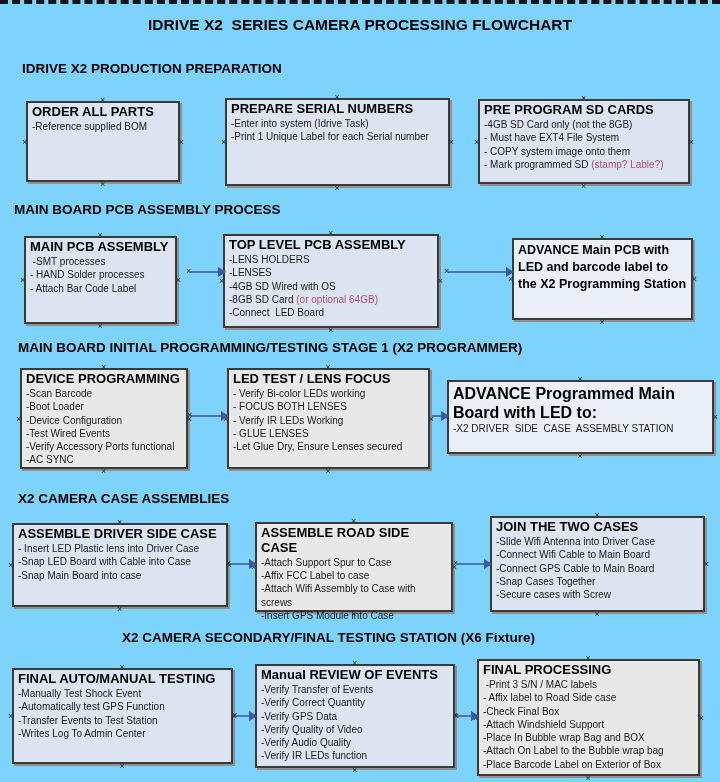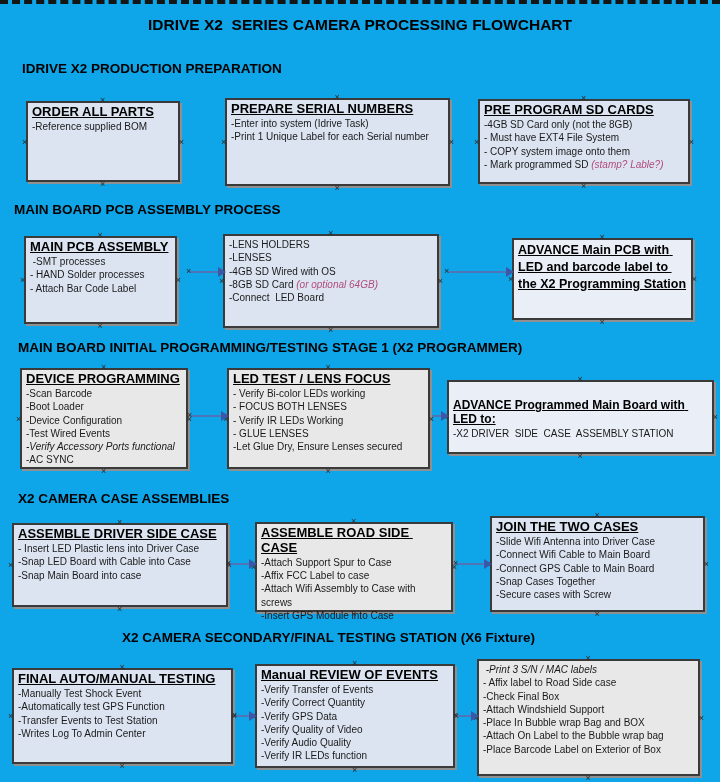--- a/index.html
+++ b/index.html
@@ -1,17 +1,17 @@
 <!DOCTYPE html>
 <html style="--box_blue: #dce4f1; --box_blue_light: #e9eef7; --box_gray: #e8e8e8; --accent: #b04e7c; --arrow: #4f74b8; --arrow_head: #3a57a8; --border: #3a3a3a;"><head>
 <meta charset="utf-8">
 <style>
   html,body{margin:0;padding:0;background:#fff;}
   .canvas{
-    position:relative;width:720px;height:782px;background:#0ea5e9;
+    position:relative;width:720px;height:782px;background:#7dd3fc;
     border-top:4px dashed #151515;box-sizing:border-box;
     font-family:"Liberation Sans",sans-serif;overflow:hidden;
   }
   .title{
     position:absolute;top:12px;left:0;width:100%;text-align:center;
     font-size:15.5px;font-weight:bold;color:#000;margin:0;white-space:pre;
   }
   .sec-h{position:absolute;font-weight:bold;font-size:13.5px;color:#000;white-space:nowrap;}
   .h1{left:22px;top:57px}
   .h2{left:14px;top:198px}
@@ -19,25 +19,25 @@
   .h4{left:18px;top:487px}
   .h5{left:122px;top:626px}
 
   .fbox{
     position:absolute;border:2px solid var(--border);box-sizing:border-box;
     box-shadow:2px 2px 0 #909090;padding:2px 4px;
   }
   .blue{background:var(--box_blue);}
   .blue-light{background:var(--box_blue_light);}
   .gray{background:var(--box_gray);}
-  .fbox-title{font-weight:bold;font-size:13px;line-height:1.15;color:#000;white-space:pre-wrap;text-decoration:underline;}
+  .fbox-title{font-weight:bold;font-size:13px;line-height:1.15;color:#000;white-space:pre-wrap;}
   .b-2c .fbox-title{font-size:12.5px;line-height:1.35;}
-  .b-3c .fbox-title{font-size:12px;line-height:1.2;margin-top:14px;}
+  .b-3c .fbox-title{font-size:16px;line-height:1.2;}
   .fbox-body .line{font-size:10px;line-height:1.33;color:#1a1a1a;white-space:pre-wrap;}
-  .accent{color:var(--accent);font-style:italic;}
+  .accent{color:var(--accent);}
 
   .handle{position:absolute;font-size:9px;line-height:8px;color:#2a2a2a;}
   .ht{top:-7px;left:50%;margin-left:-3px;}
   .hb{bottom:-8px;left:50%;margin-left:-3px;}
   .hl{left:-6px;top:50%;margin-top:-4px;}
   .hr{right:-6px;top:50%;margin-top:-4px;}
 
   .arrow{position:absolute;height:2px;background:var(--arrow);}
   .ahead{position:absolute;right:-2px;top:-4px;width:0;height:0;
     border-left:8px solid var(--arrow_head);border-top:5px solid transparent;border-bottom:5px solid transparent;}
@@ -124,20 +124,21 @@
         <div class="line"><span> -SMT processes</span></div>
         <div class="line"><span>- HAND Solder processes</span></div>
         <div class="line"><span>- Attach Bar Code Label</span></div>
       </div>
   <span class="handle ht">×</span>
       <span class="handle hb">×</span>
       <span class="handle hl">×</span>
       <span class="handle hr">×</span>
     </div>
   <div class="fbox blue b-2b">
+    <div class="fbox-title">TOP LEVEL PCB ASSEMBLY</div>
     <div class="fbox-body">
         <div class="line"><span>-LENS HOLDERS</span></div>
         <div class="line"><span>-LENSES</span></div>
         <div class="line"><span>-4GB SD Wired with OS</span></div>
         <div class="line"><span>-8GB SD Card </span><span class="accent">(or optional 64GB)</span></div>
         <div class="line"><span>-Connect  LED Board</span></div>
       </div>
   <span class="handle ht">×</span>
       <span class="handle hb">×</span>
       <span class="handle hl">×</span>
@@ -276,20 +277,21 @@
         <div class="line"><span>-Verify Quality of Video</span></div>
         <div class="line"><span>-Verify Audio Quality</span></div>
         <div class="line"><span>-Verify IR LEDs function</span></div>
       </div>
   <span class="handle ht">×</span>
       <span class="handle hb">×</span>
       <span class="handle hl">×</span>
       <span class="handle hr">×</span>
     </div>
   <div class="fbox gray b-5c">
+    <div class="fbox-title">FINAL PROCESSING</div>
     <div class="fbox-body">
         <div class="line accent"><span> -Print 3 S/N / MAC labels</span></div>
         <div class="line"><span>- Affix label to Road Side case</span></div>
         <div class="line"><span>-Check Final Box</span></div>
         <div class="line"><span>-Attach Windshield Support</span></div>
         <div class="line"><span>-Place In Bubble wrap Bag and BOX</span></div>
         <div class="line"><span>-Attach On Label to the Bubble wrap bag</span></div>
         <div class="line"><span>-Place Barcode Label on Exterior of Box</span></div>
       </div>
   <span class="handle ht">×</span>

